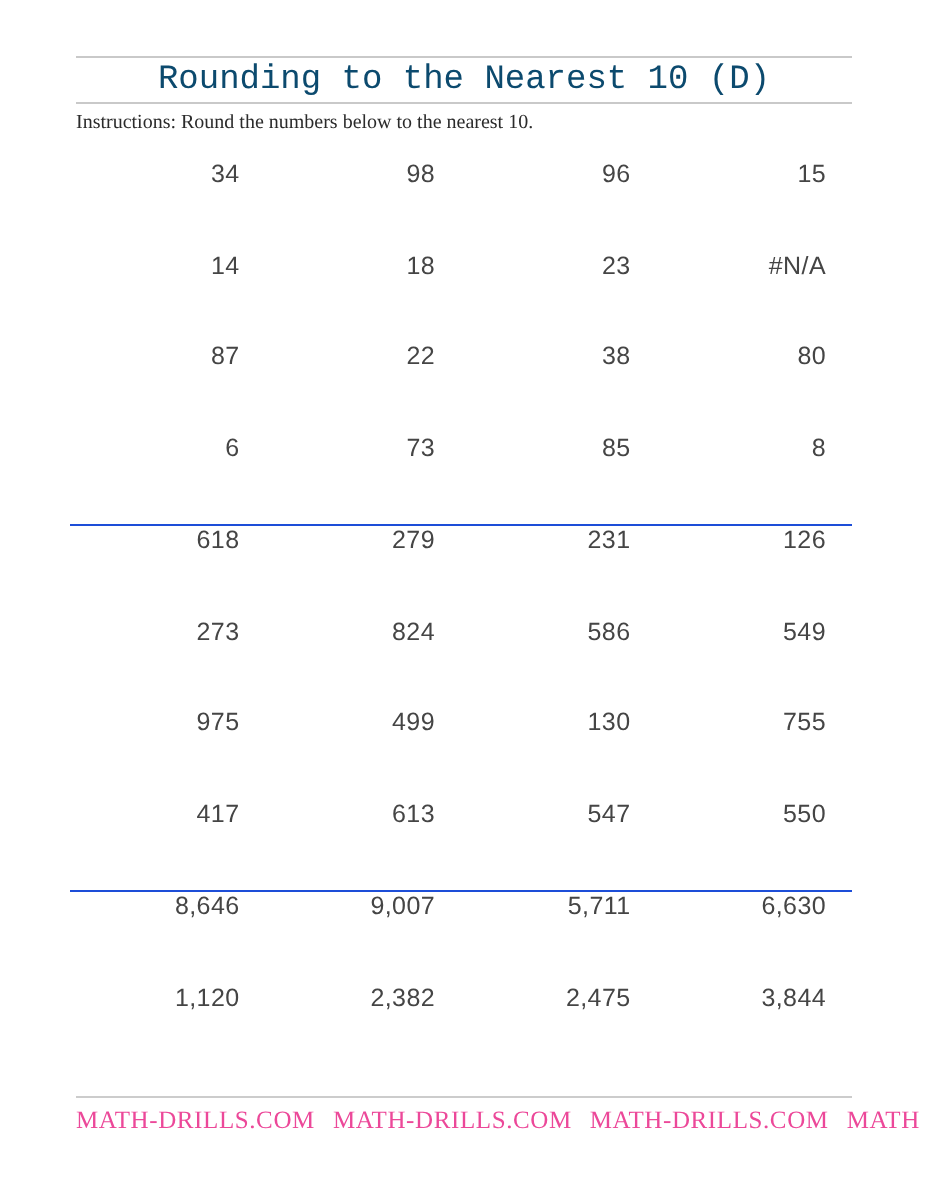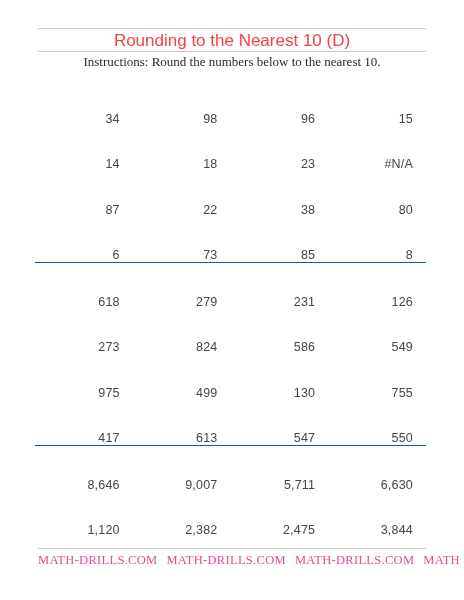--- a/index.html
+++ b/index.html
@@ -23,31 +23,30 @@
     top: 28px;
     width: 388px;
   }
   .rule {
     height: 1px;
     background: #c9c9c9;
     width: 100%;
   }
   .title {
     text-align: center;
-    font-family: Liberation Sans, sans-serif;
+    font-family: Liberation Mono, monospace;
     font-size: 17px;
-    color: #ef4444;
+    color: #0c4a6e;
     line-height: 21px;
     padding: 1px 0 0 0;
     white-space: nowrap;
   }
   .instructions {
-    text-align: center;
     font-family: "Liberation Serif", serif;
-    font-size: 13px;
+    font-size: 10px;
     color: #2b2b2b;
     line-height: 14px;
     padding-top: 3px;
     white-space: nowrap;
   }
 
   
   .grid {
     position: absolute;
     left: 35px;
@@ -57,21 +56,21 @@
   .block {
     width: 100%;
   }
   .block + .block {
     border-top: 1px solid #1d4ed8;
   }
   .row {
     display: flex;
     width: 100%;
     height: 45.5px;
-    align-items: flex-end;
+    align-items: flex-start;
   }
   .cell {
     flex: 1 1 25%;
     text-align: right;
     font-family: "Liberation Sans", sans-serif;
     font-size: 12.5px;
     color: #454545;
     padding-right: 13px;
     box-sizing: border-box;
     letter-spacing: 0.2px;

